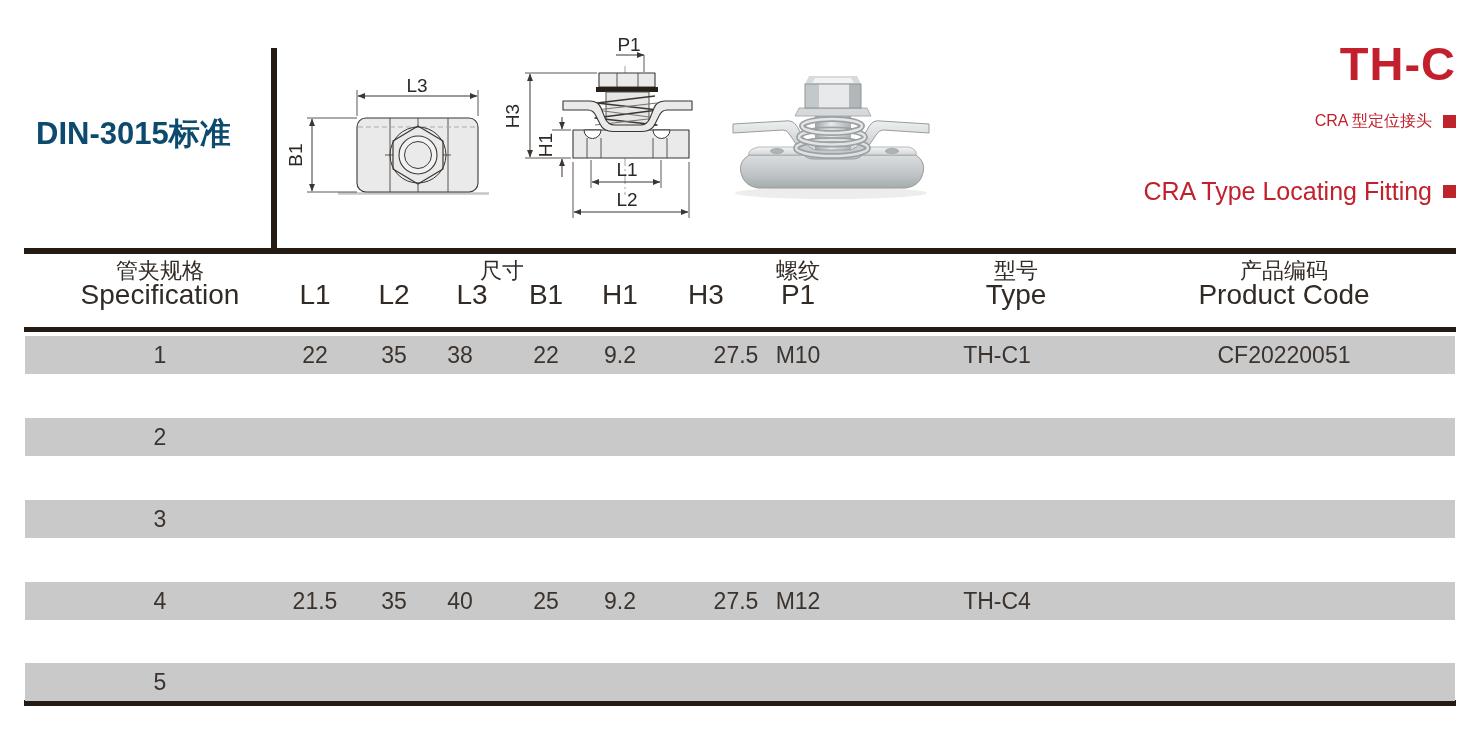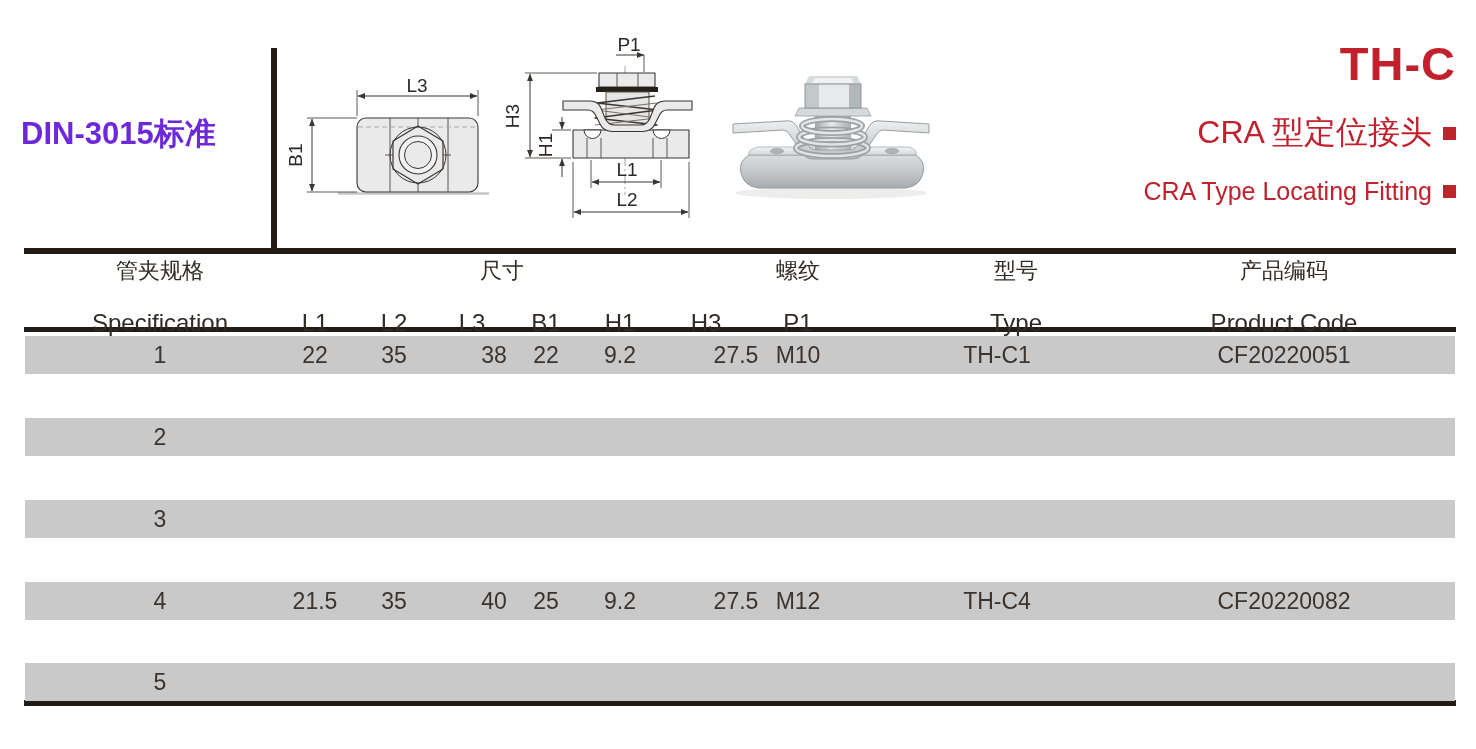--- a/index.html
+++ b/index.html
@@ -2,40 +2,40 @@
 <html><head>
 <meta charset="utf-8">
 <style>
   html,body{margin:0;padding:0;background:#fff;}
   #page{
     position:relative;width:1476px;height:749px;background:#ffffff;overflow:hidden;
     font-family:"Liberation Sans","DejaVu Sans",sans-serif;color:#332A26;
   }
   .abs{position:absolute;}
   
-  .brand{left:21px;top:116px;font-size:31px;font-weight:600;line-height:36px;color:#6d28d9;white-space:nowrap;}
+  .brand{left:36px;top:116px;font-size:31px;font-weight:600;line-height:36px;color:#0c4a6e;white-space:nowrap;}
   .vbar{left:271px;top:48px;width:6px;height:202px;background:#241B15;}
   
   .thc{right:20px;top:36px;font-size:47px;font-weight:bold;color:#C1202C;letter-spacing:1px;white-space:nowrap;}
   .sub{position:absolute;right:20px;display:flex;align-items:center;gap:11px;color:#C1202C;white-space:nowrap;}
-  .sub-zh{top:111px;font-size:32px;}
+  .sub-zh{top:111px;font-size:16px;}
   .sub-en{top:177px;font-size:25px;}
   .sq{width:13px;height:13px;background:#BF232B;flex:0 0 auto;}
   
   .rule{left:24px;width:1432px;background:#241B15;}
   .rule.top{top:248px;height:6px;}
   .rule.mid{top:327px;height:5px;}
   .rule.bot{top:700px;height:6px;}
   .hcell{position:absolute;transform:translateX(-50%);white-space:nowrap;color:#322A25;}
   .hrow1{top:256px;font-size:22px;line-height:30px;}
-  .hrow2{top:308px;font-size:24px;line-height:30px;}
+  .hrow2{top:280px;font-size:28px;line-height:30px;}
   .grow{position:absolute;left:25px;width:1430px;height:38px;background:#C9C9C9;}
   .cell{position:absolute;transform:translateX(-50%);line-height:38px;font-size:23px;color:#3B332E;white-space:nowrap;}
   
-  .cc0{left:135px;}.cc1{left:290px;}.cc2{left:369px;}.cc3{left:469px;}.cc4{left:521px;}
+  .cc0{left:135px;}.cc1{left:290px;}.cc2{left:369px;}.cc3{left:435px;}.cc4{left:521px;}
   .cc5{left:595px;}.cc6{left:711px;}.cc7{left:773px;}.cc8{left:972px;}.cc9{left:1259px;}
   
   .hc0{left:160px;}.hcs{left:502px;}.hc1{left:315px;}.hc2{left:394px;}.hc3{left:472px;}.hc4{left:546px;}
   .hc5{left:620px;}.hc6{left:706px;}.hc7{left:798px;}.hc8{left:1016px;}.hc9{left:1284px;}
   
   svg .dim{stroke:#3B3633;stroke-width:1;fill:none;}
   svg .thin{stroke:#4A443F;stroke-width:0.9;fill:none;}
   svg .part{fill:#EAEAEA;stroke:#3B3633;stroke-width:1.1;stroke-linejoin:round;}
   svg text{font-family:"Liberation Sans","DejaVu Sans",sans-serif;font-size:19px;fill:#2E2926;}
 </style>
@@ -232,21 +232,20 @@
   <div class="grow" style="top:582px;">
     <span class="cell cc0">4</span>
     <span class="cell cc1">21.5</span>
     <span class="cell cc2">35</span>
     <span class="cell cc3">40</span>
     <span class="cell cc4">25</span>
     <span class="cell cc5">9.2</span>
     <span class="cell cc6">27.5</span>
     <span class="cell cc7">M12</span>
     <span class="cell cc8">TH-C4</span>
-    <span class="cell cc9">CF20220082</span>
   </div>
   <div class="grow" style="top:663px;">
     <span class="cell cc0">5</span>
     <span class="cell cc1"></span>
     <span class="cell cc2"></span>
     <span class="cell cc3"></span>
     <span class="cell cc4"></span>
     <span class="cell cc5"></span>
     <span class="cell cc6"></span>
     <span class="cell cc7"></span>

